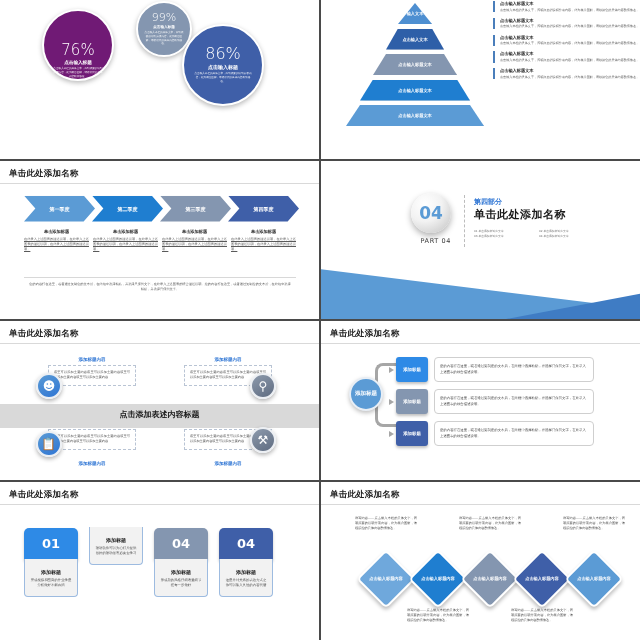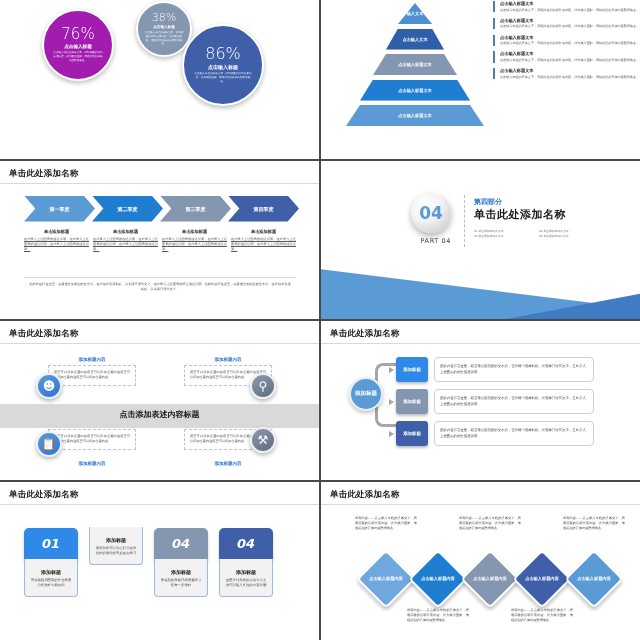--- a/index.html
+++ b/index.html
@@ -16,21 +16,21 @@
 
   
   .circ { position:absolute; border-radius:50%; color:#fff;
     display:flex; flex-direction:column; align-items:center;
     justify-content:center; text-align:center;
     box-shadow:0 2px 5px rgba(0,0,0,.28); border:2px solid #fff; }
   .circ .pct { font-weight:300; line-height:1; }
   .circ .ct { font-weight:bold; margin-top:2px; }
   .circ .cb { font-size:2.6px; line-height:1.5; opacity:.92; margin-top:2px;
     width:76%; }
-  #c76 { left:42px; top:9px; width:72px; height:72px; background:#a21caf; }
+  #c76 { left:42px; top:9px; width:72px; height:72px; background:#701a75;justify-content:flex-end; }
   #c76 .pct { font-size:15px; } #c76 .ct { font-size:4.6px; }
   #c38 { left:136px; top:1px; width:56px; height:56px; background:#8496b0; }
   #c38 .pct { font-size:11px; } #c38 .ct { font-size:3.6px; }
   #c53 { left:110px; top:55px; width:62px; height:62px; background:#2e75d4; }
   #c53 .pct { font-size:12px; } #c53 .ct { font-size:3.8px; }
   #c86 { left:182px; top:24px; width:82px; height:82px; background:#3f5fa8; }
   #c86 .pct { font-size:16px; } #c86 .ct { font-size:5px; }
 
   
   .pyr { position:absolute; left:24px; top:2px; width:140px; height:128px; }
@@ -124,21 +124,21 @@
   .arrow { width:0;height:0;border-top:3.5px solid transparent;
     border-bottom:3.5px solid transparent;border-left:5px solid #a6a6a6;
     margin-right:2px; }
   .elbow { position:absolute; border:3px solid #a6a6a6; border-right:none; }
 
   
   .card { position:absolute; width:54px; }
   .card .tab { width:100%; height:32px; border-radius:5px 5px 0 0;
     color:#fff; font-size:13px; font-weight:bold; display:flex;
     align-items:center; justify-content:center;
-    box-shadow:0 2px 3px rgba(0,0,0,.22);font-style:italic; }
+    box-shadow:0 2px 3px rgba(0,0,0,.22); }
   .card .notch { width:18px; height:9px; border-radius:0 0 10px 10px;
     margin:-1px auto 0; }
   .card .body { margin-top:-9px; padding:10px 5px 7px; background:#f2f2f2;
     border:1px solid #9dbbe0; border-top:none; border-radius:0 0 4px 4px;
     text-align:center; }
   .card .body h5 { font-size:5px; color:#1b1b1b; margin-bottom:3px; }
   .card .body p { font-size:3.4px; line-height:1.7; color:#4f4f4f; }
 
   
   .dia { position:absolute; width:42px; height:42px; transform:rotate(45deg);
@@ -155,21 +155,21 @@
 
 <div class="grid">
 
   <div class="slide">
     <div class="circ" id="c76">
       <div class="pct">76%</div>
       <div class="ct">点击输入标题</div>
       <div class="cb">点击输入本栏的具体文字，简明扼要的说明分项内容，此为概念图解，请根据您的具体内容酌情修改。</div>
     </div>
     <div class="circ" id="c38">
-      <div class="pct">38%</div>
+      <div class="pct">99%</div>
       <div class="ct">点击输入标题</div>
       <div class="cb">点击输入本栏的具体文字，简明扼要的说明分项内容，此为概念图解，请根据您的具体内容酌情修改。</div>
     </div>
     <div class="circ" id="c86">
       <div class="pct">86%</div>
       <div class="ct">点击输入标题</div>
       <div class="cb">点击输入本栏的具体文字，简明扼要的说明分项内容，此为概念图解，请根据您的具体内容酌情修改。</div>
     </div>
   </div>
 

